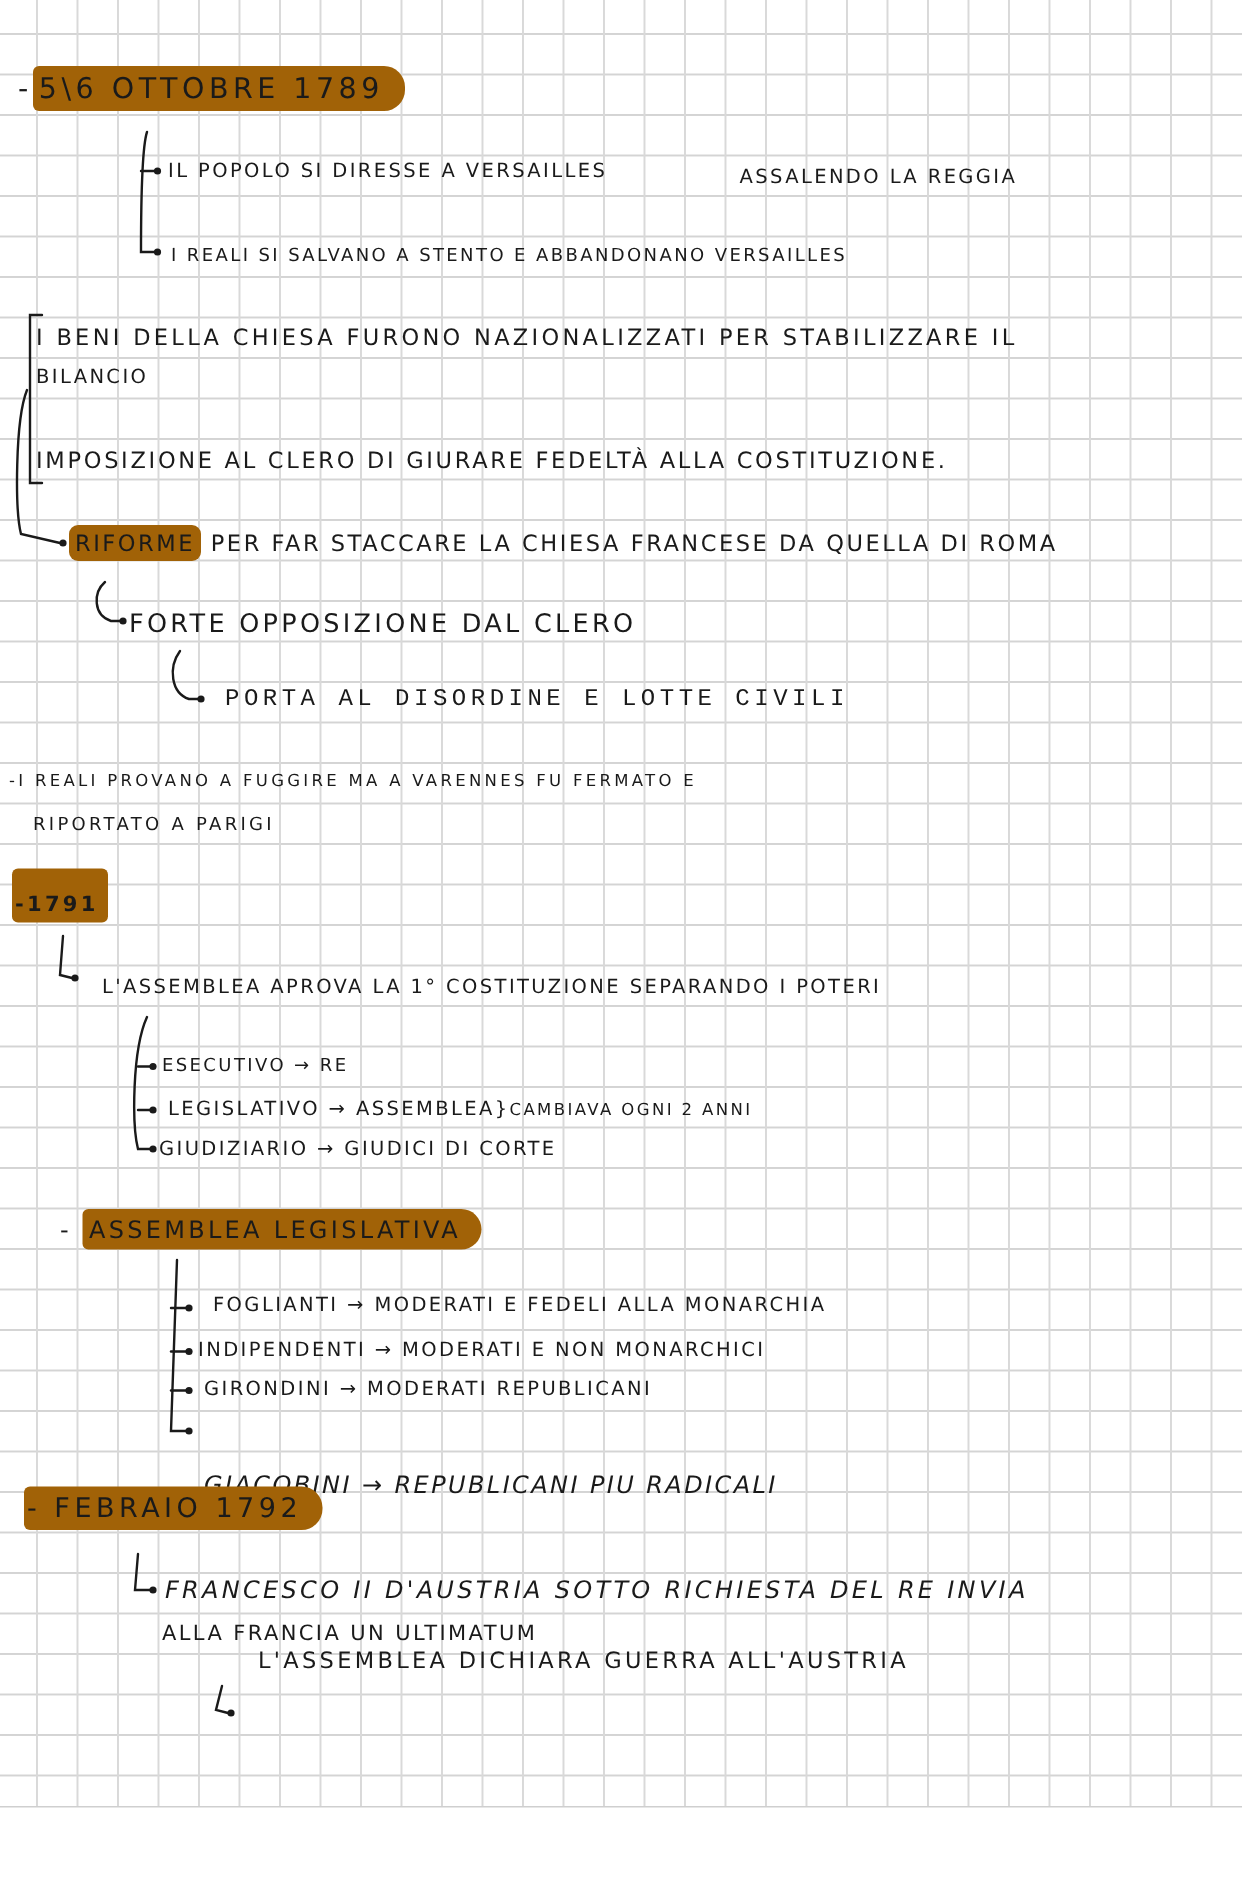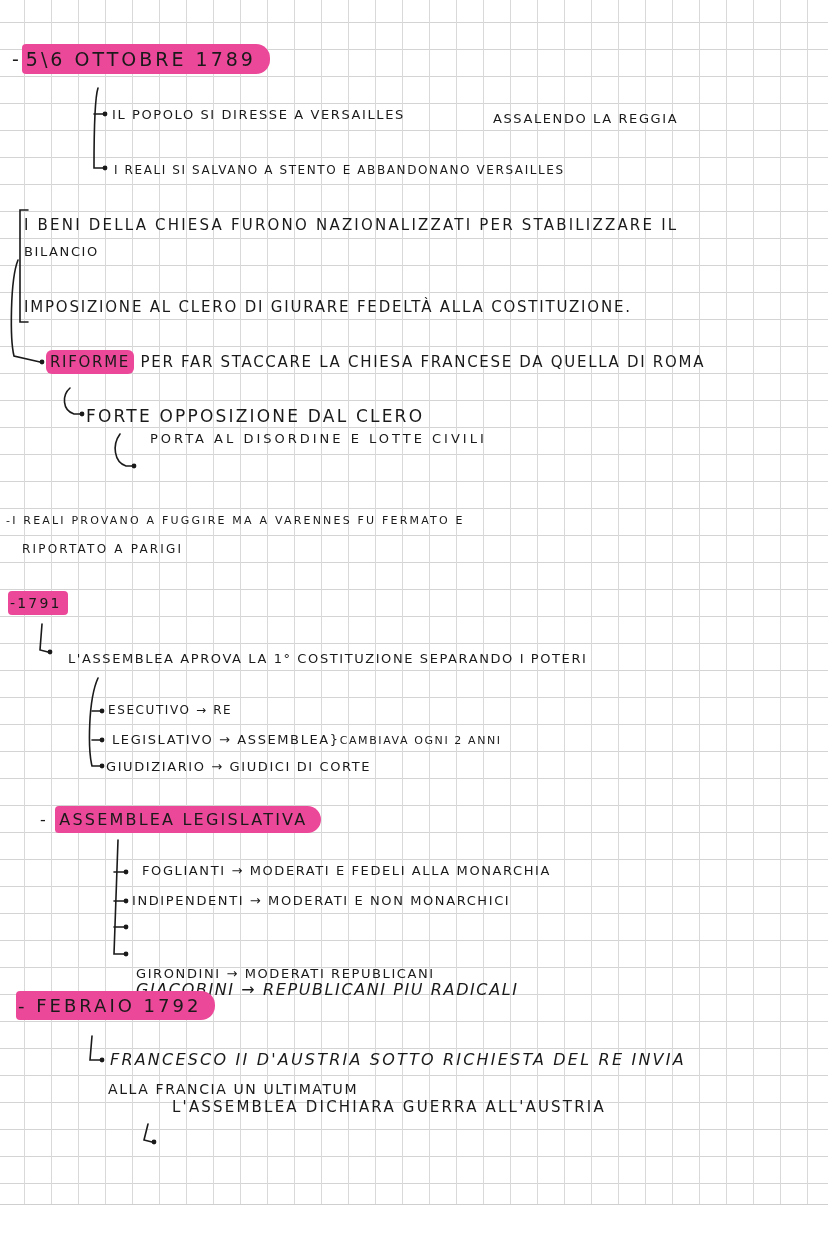--- a/index.html
+++ b/index.html
@@ -20,21 +20,21 @@
     border-bottom:1px solid #cfcfcf;
   }
   .t {
     position:absolute; white-space:nowrap;
     font-size:15px; letter-spacing:2.2px; text-transform:uppercase;
     font-weight:400; line-height:1;
   }
   .sm { font-size:13px; letter-spacing:1.6px; }
   .lg { font-size:19px; letter-spacing:3px; }
   .hl {
-    background:#ec4899; border-radius:4px 14px 14px 4px; padding:4px 14px 4px 4px;
+    background:#a16207; border-radius:4px 14px 14px 4px; padding:4px 14px 4px 4px;
   }
   svg.lines { position:absolute; left:0; top:0; width:828px; height:1254px; pointer-events:none; }
 </style>
 </head>
 <body>
 
 <div id="paper"></div>
 
 <svg class="lines" viewBox="0 0 828 1254">
   <g fill="none" stroke="#1a1a1a" stroke-width="1.6" stroke-linecap="round">
@@ -89,29 +89,29 @@
 <div class="t sm" style="left:114px;top:164px;font-size:12px;">I REALI SI SALVANO A STENTO E ABBANDONANO VERSAILLES</div>
 
 <div class="t" style="left:24px;top:218px;">I BENI DELLA CHIESA FURONO NAZIONALIZZATI PER STABILIZZARE IL</div>
 <div class="t sm" style="left:24px;top:245px;">BILANCIO</div>
 <div class="t" style="left:24px;top:300px;letter-spacing:1.8px;">IMPOSIZIONE AL CLERO DI GIURARE FEDELTÀ ALLA COSTITUZIONE.</div>
 <div class="t" style="left:46px;top:355px;letter-spacing:1.7px;">
   <span class="hl" style="padding:3px 4px;border-radius:6px;">RIFORME</span>
   <span>PER FAR STACCARE LA CHIESA FRANCESE DA QUELLA DI ROMA</span>
 </div>
 <div class="t" style="left:86px;top:408px;font-size:17px;">FORTE OPPOSIZIONE DAL CLERO</div>
-<div class="t lg" style="left:150px;top:432px;font-size:13px;">PORTA AL DISORDINE E LOTTE CIVILI</div>
+<div class="t lg" style="left:150px;top:458px;font-size:16px;font-family:Liberation Mono, monospace;">PORTA AL DISORDINE E LOTTE CIVILI</div>
 
 <div class="t" style="left:6px;top:515px;font-size:11px;">
   <span>-</span><span>I REALI PROVANO A FUGGIRE MA A VARENNES FU FERMATO E</span>
 </div>
 <div class="t" style="left:22px;top:543px;font-size:12px;">RIPORTATO A PARIGI</div>
 
 <div class="t" style="left:8px;top:596px;font-size:14px;">
-  <span class="hl" style="padding:4px 6px 4px 2px;border-radius:4px;"><span>-</span><span>1791</span></span>
+  <span class="hl" style="padding:16px 6px 4px 2px;border-radius:4px;font-weight:bold;"><span>-</span><span>1791</span></span>
 </div>
 <div class="t sm" style="left:68px;top:652px;">L'ASSEMBLEA APROVA LA 1° COSTITUZIONE SEPARANDO I POTERI</div>
 
 <div class="t sm" style="left:108px;top:704px;font-size:12px;">
   <span>ESECUTIVO</span> <span>→</span> <span>RE</span>
 </div>
 <div class="t sm" style="left:112px;top:733px;">
   <span>LEGISLATIVO</span> <span>→</span> <span>ASSEMBLEA</span><span>}</span><span style="font-size:11px;">CAMBIAVA OGNI 2 ANNI</span>
 </div>
 <div class="t sm" style="left:106px;top:760px;">
@@ -120,21 +120,21 @@
 
 <div class="t" style="left:40px;top:812px;font-size:16px;">
   <span>-</span>&nbsp;<span class="hl">ASSEMBLEA LEGISLATIVA</span>
 </div>
 <div class="t sm" style="left:142px;top:864px;">
   <span>FOGLIANTI</span> <span>→</span> <span>MODERATI E FEDELI ALLA MONARCHIA</span>
 </div>
 <div class="t sm" style="left:132px;top:894px;">
   <span>INDIPENDENTI</span> <span>→</span> <span>MODERATI E NON MONARCHICI</span>
 </div>
-<div class="t sm" style="left:136px;top:920px;margin-top:47px;">
+<div class="t sm" style="left:136px;top:920px;">
   <span>GIRONDINI</span> <span>→</span> <span>MODERATI REPUBLICANI</span>
 </div>
 <div class="t sm" style="left:136px;top:982px;font-size:16px;font-style:italic;">
   <span>GIACOBINI</span> <span>→</span> <span>REPUBLICANI PIU RADICALI</span>
 </div>
 
 <div class="t lg" style="left:16px;top:997px;font-size:18px;">
   <span class="hl" style="padding:4px 14px 4px 2px;"><span>-</span>&nbsp;<span>FEBRAIO 1792</span></span>
 </div>
 <div class="t" style="left:110px;top:1052px;font-size:16px;font-style:italic;">FRANCESCO II D'AUSTRIA SOTTO RICHIESTA DEL RE INVIA</div>

